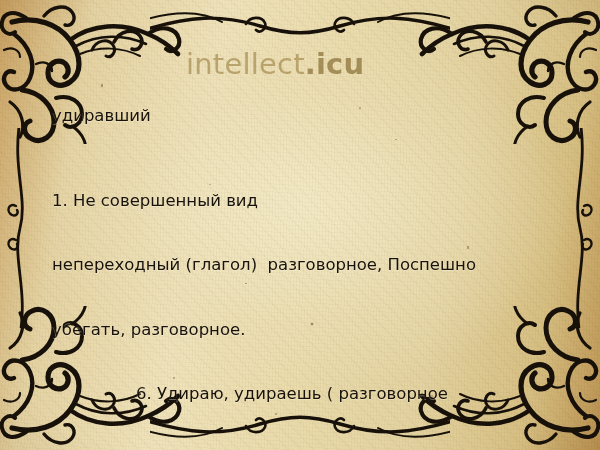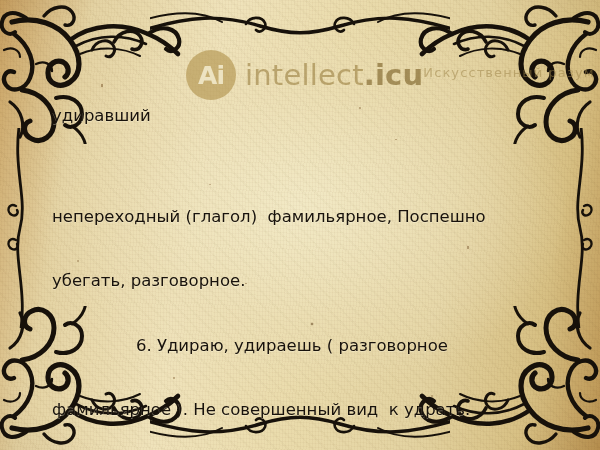--- a/index.html
+++ b/index.html
@@ -81,21 +81,21 @@
     margin-top:5px;font-size:13px;letter-spacing:1.1px;
     color:rgba(158,132,72,0.52);
   }
   
   #text{
     position:absolute;left:52px;top:62px;width:500px;
     color:#18120c;font-size:16.5px;line-height:21.5px;
     white-space:pre-wrap;
     text-shadow:0 1px 0 rgba(255,250,225,.35);
   }
-  #text .headword{display:block;margin-bottom:36px;}
+  #text .headword{display:block;margin-bottom:20px;}
   #text .para{display:block;}
 </style>
 </head>
 <body>
 
 <div id="page">
 
   <div id="grain"></div>
   <div id="specks"></div>
 
@@ -213,30 +213,29 @@
 
   <svg class="edge-v e-right" viewBox="0 0 44 200" preserveAspectRatio="none">
     <g class="ink">
       <path d="M22 -8 C14 40 30 70 22 100 C14 130 30 160 22 208" stroke-width="2.8" vector-effect="non-scaling-stroke"></path>
       <path d="M18 78 C10 74 8 84 14 87 C18 89 21 85 19 82" stroke-width="2.4" vector-effect="non-scaling-stroke"></path>
       <path d="M18 112 C10 108 8 118 14 121 C18 123 21 119 19 116" stroke-width="2.4" vector-effect="non-scaling-stroke"></path>
     </g>
   </svg>
 
   <div id="watermark">
-    <div id="wm-mark">Ai</div>
     <div id="wm-words">
       <div id="wm-title"><span>intellect</span><b>.icu</b></div>
-      <div id="wm-sub">Искусственный  разум</div>
     </div>
   </div>
 
   <div id="text">
     <span class="headword">удиравший</span>
-    <span class="para">неперeходный (глагол)  фамильярное, Поспешно</span>
+    <span class="para">1. Не совершенный вид</span>
+    <span class="para">неперeходный (глагол)  разговорное, Поспешно</span>
     <span class="para">убегать, разговорное.</span>
     <span class="para">                6. Удираю, удираешь ( разговорное</span>
     <span class="para">фамильярное ). Не совершенный вид  к удрать.</span>
     
     
   </div>
 
 </div>
 
 </body></html>

